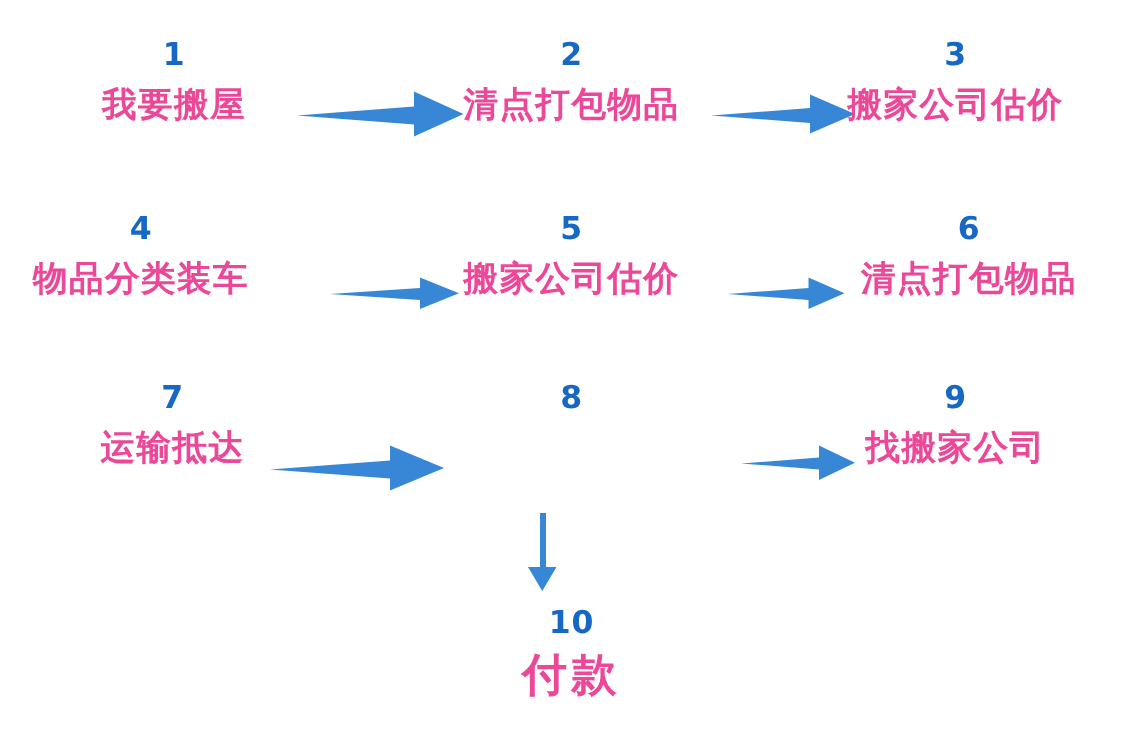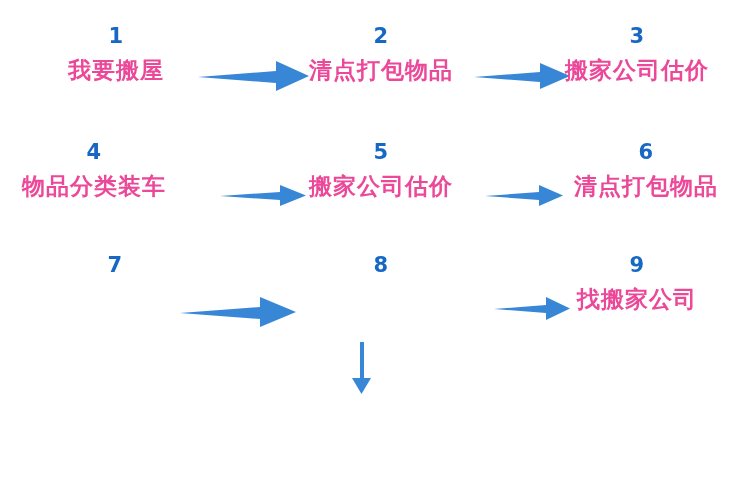--- a/index.html
+++ b/index.html
@@ -116,20 +116,21 @@
     </svg>
   </div>
 
   <div class="step" style="left:546px; top:142px; width:200px;">
     <span class="step-num">6</span>
     <span class="step-label">清点打包物品</span>
   </div>
 
   <div class="step" style="left:20px; top:255px; width:190px;">
     <span class="step-num">7</span>
+    <span class="step-label">运输抵达</span>
   </div>
 
   <div class="arrow" style="left:178px; top:294px;">
     <svg width="120" height="36" viewBox="0 0 120 36" aria-hidden="true">
       <path d="M2,19 L82,13 L82,3 L118,18 L82,33 L82,25 Z" fill="#3787d6"></path>
     </svg>
   </div>
 
   <div class="step" style="left:281px; top:255px; width:200px;">
     <span class="step-num">8</span>
@@ -145,14 +146,18 @@
     <span class="step-num">9</span>
     <span class="step-label">找搬家公司</span>
   </div>
 
   <div class="arrow" style="left:345px; top:340px;">
     <svg width="32" height="56" viewBox="0 0 32 56" aria-hidden="true">
       <path d="M15,2 L19,2 L19,38 L26,38 L16.5,54 L7,38 L15,38 Z" fill="#3787d6"></path>
     </svg>
   </div>
 
+  <div class="step step-final" style="left:281px; top:405px; width:200px;">
+    <span class="step-num">10</span>
+    <span class="step-label">付款</span>
+  </div>
 
 </div>
 
 </body></html>

